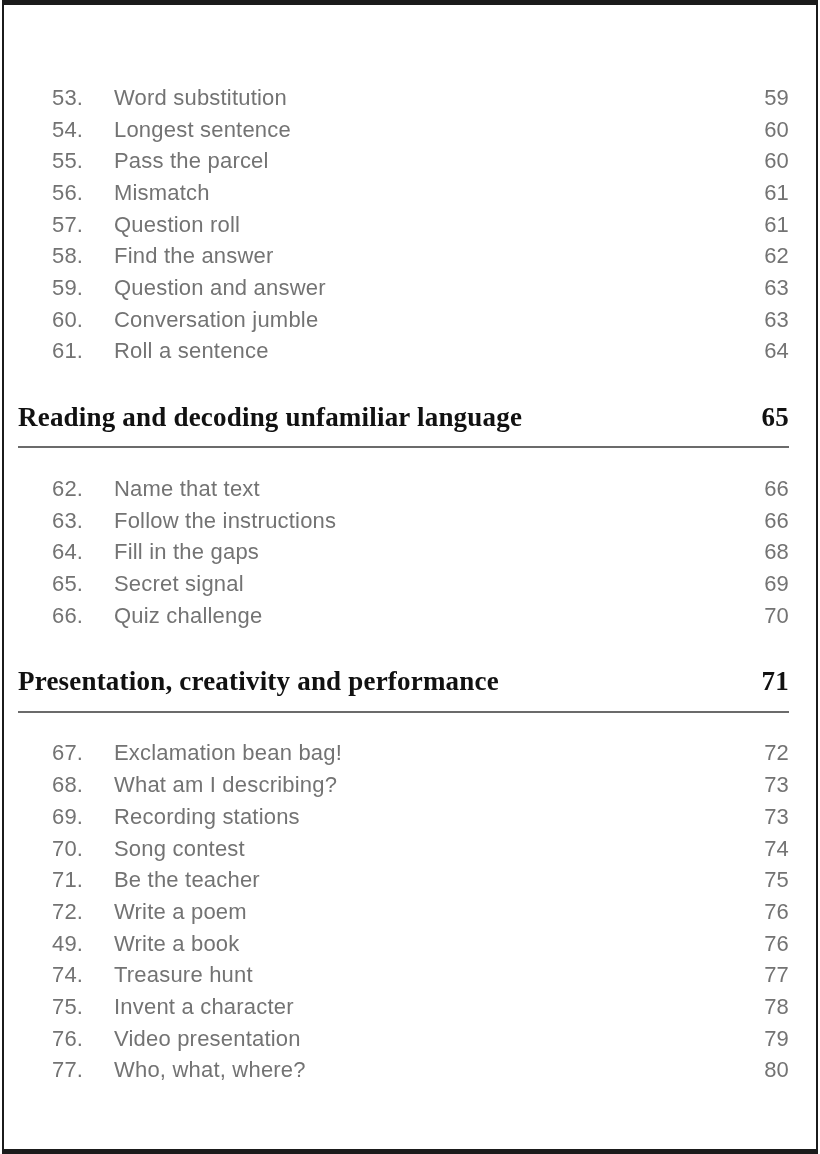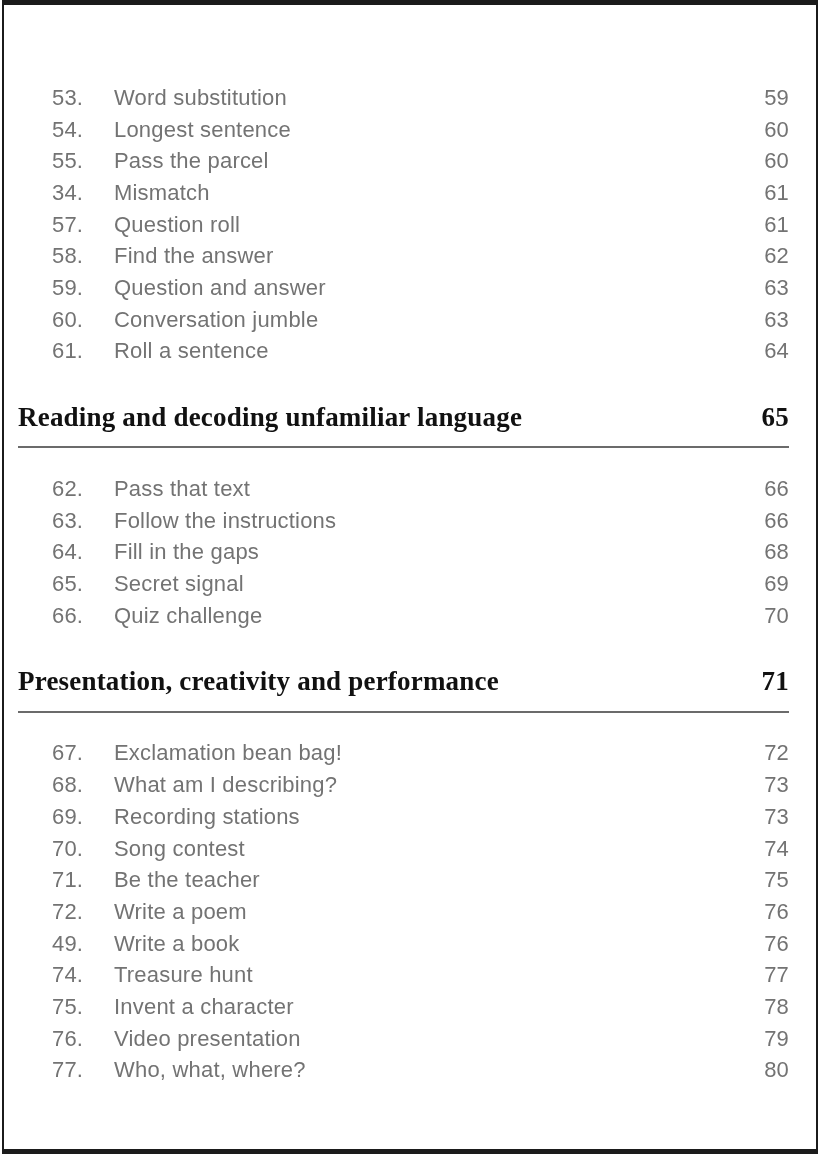--- a/index.html
+++ b/index.html
@@ -88,21 +88,21 @@
         <span class="num">54.</span>
         <span class="title">Longest sentence</span>
         <span class="page">60</span>
       </div>
       <div class="row">
         <span class="num">55.</span>
         <span class="title">Pass the parcel</span>
         <span class="page">60</span>
       </div>
       <div class="row">
-        <span class="num">34.</span>
+        <span class="num">56.</span>
         <span class="title">Mismatch</span>
         <span class="page">61</span>
       </div>
       <div class="row">
         <span class="num">57.</span>
         <span class="title">Question roll</span>
         <span class="page">61</span>
       </div>
       <div class="row">
         <span class="num">58.</span>
@@ -128,21 +128,21 @@
 
     <div class="section">
       <div class="section-head">
         <span>Reading and decoding unfamiliar language</span>
         <span>65</span>
       </div>
       <hr class="rule">
       <div class="rows">
         <div class="row">
           <span class="num">62.</span>
-          <span class="title">Pass that text</span>
+          <span class="title">Name that text</span>
           <span class="page">66</span>
         </div>
         <div class="row">
           <span class="num">63.</span>
           <span class="title">Follow the instructions</span>
           <span class="page">66</span>
         </div>
         <div class="row">
           <span class="num">64.</span>
           <span class="title">Fill in the gaps</span>

